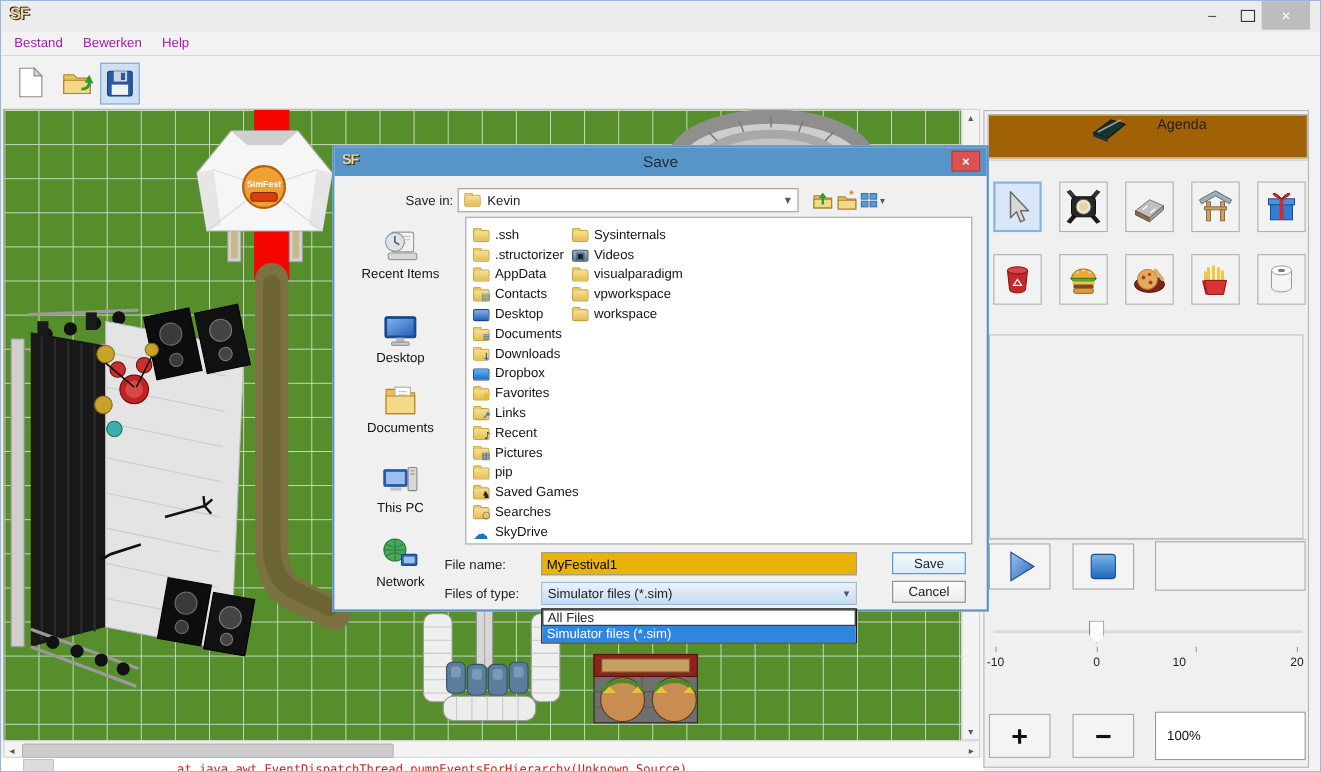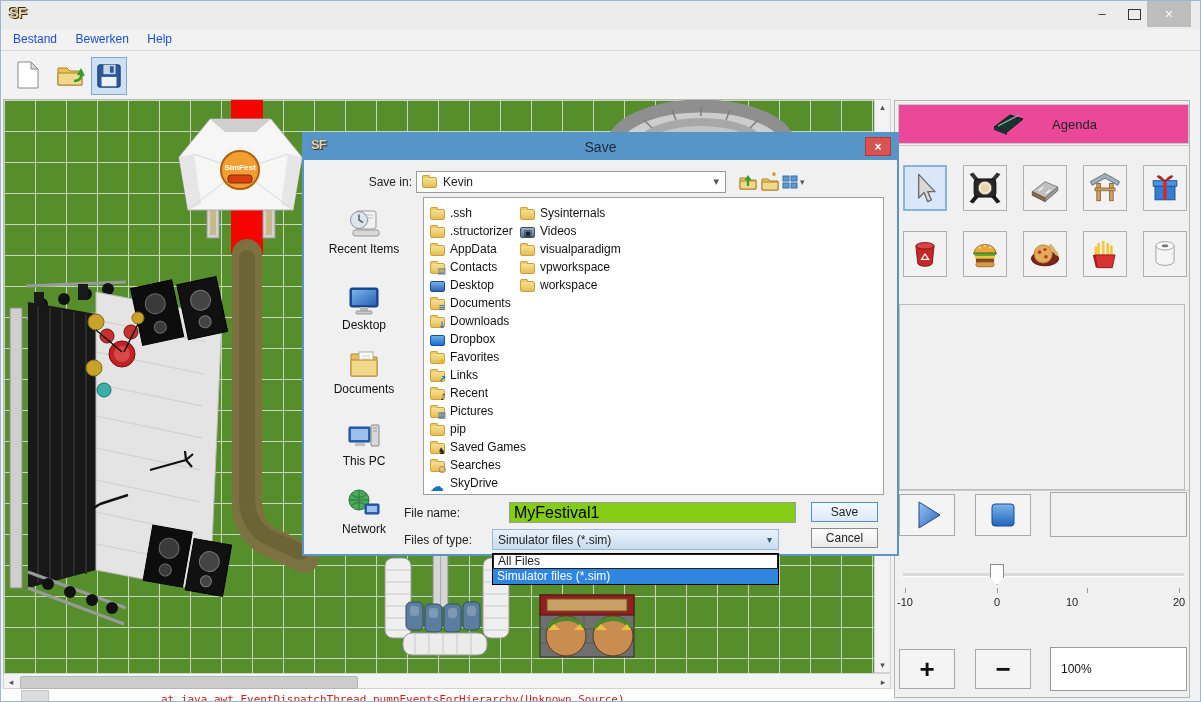--- a/index.html
+++ b/index.html
@@ -8,40 +8,40 @@
   #titlebar{position:absolute;left:0;top:0;width:1201px;height:28px;background:#ececec}
   #app-logo{position:absolute;left:8px;top:3px;width:22px;height:22px;font-weight:bold;font-size:15px;color:#e8d6ae;text-shadow:0 0 1px #3a2a10,1px 1px 0 #3a2a10,-1px -1px 0 #3a2a10;letter-spacing:-1px}
   #app-title{position:absolute;left:0;right:0;top:6px;text-align:center;font-size:15px;color:#222}
   .winbtn{position:absolute;top:0;height:26px;text-align:center;color:#333;font-size:13px;line-height:26px;cursor:default}
   #btn-min{left:1086px;width:30px}
   #btn-max{left:1118px;width:30px}
   #btn-max span{display:inline-block;width:11px;height:9px;border:1px solid #333;vertical-align:middle}
   #btn-close{left:1146px;width:44px;background:#bdbdbd;color:#fff;font-size:14px}
   
   #menubar{position:absolute;left:0;top:28px;width:1201px;height:21px;background:#f2f2f2;border-bottom:1px solid #d8d8d8}
-  .menu-item{display:inline-block;margin-left:10px;font-size:12px;color:#1d4ed8;padding:3px 2px}
+  .menu-item{display:inline-block;margin-left:10px;font-size:12px;color:#a21caf;padding:3px 2px}
   
   #toolbar{position:absolute;left:0;top:50px;width:1201px;height:47px;background:#f2f2f2}
   .tbtn{position:absolute;top:6px;width:34px;height:36px;display:flex;align-items:center;justify-content:center}
   .tbtn.sel{background:#cfe0f2;border:1px solid #7aa8d8}
   
   #game{position:absolute;left:2px;top:98px;width:871px;height:574px;background-color:#568e2b;
     background-image:linear-gradient(#c9d8bd 1px,transparent 1px),linear-gradient(90deg,#c9d8bd 1px,transparent 1px);
     background-size:31px 31px;overflow:hidden;border-top:1px solid #b8b8b8;border-left:1px solid #b8b8b8;box-sizing:border-box}
   
   .sbar{position:absolute;background:#f3f3f3;border:1px solid #d2d2d2;box-sizing:border-box}
   .sarrow{position:absolute;color:#555;font-size:9px;text-align:center}
   #hthumb{position:absolute;left:16px;top:2px;width:336px;height:11px;background:#cdcdcd;border:1px solid #b4b4b4;border-radius:2px}
   
   #console{position:absolute;left:0;top:688px;width:893px;height:14px;background:#fff;overflow:hidden}
   #console .gbox{position:absolute;left:20px;top:1px;width:26px;height:12px;background:#dcdcdc;border:1px solid #c6c6c6}
   #console .line{position:absolute;left:160px;top:4px;font-family:"DejaVu Sans Mono",monospace;font-size:11px;color:#d22014;white-space:nowrap}
   
   #panel{position:absolute;left:893px;top:99px;width:296px;height:598px;background:#f0f0f0;border:1px solid #b5b5b5;box-sizing:border-box}
-  #agenda{position:absolute;left:3px;top:3px;width:289px;height:38px;background:#ec4899;border:1px solid #c8c8c8;display:flex;align-items:center;justify-content:center;font-size:13px;color:#222;gap:26px}
+  #agenda{position:absolute;left:3px;top:3px;width:289px;height:38px;background:#a16207;border:1px solid #c8c8c8;display:flex;justify-content:center;font-size:13px;color:#222;gap:26px}
   .pline{position:absolute;left:0;width:100%;border-top:1px solid #c9c9c9}
   .tool{position:absolute;width:44px;height:46px;background:#f2f2f2;border:1px solid #b0b0b0;display:flex;align-items:center;justify-content:center;box-sizing:border-box}
   .tool.sel{background:#d9e7f8;border:2px solid #86b3e2}
   #optbox{position:absolute;left:4px;top:203px;width:286px;height:186px;border:1px solid #bdbdbd;background:#f0f0f0;box-sizing:border-box}
   .pbtn{position:absolute;background:#f4f4f4;border:1px solid #a8a8a8;display:flex;align-items:center;justify-content:center;box-sizing:border-box}
   #extrabox{position:absolute;left:155px;top:391px;width:137px;height:45px;border:1px solid #a8a8a8;background:#f2f2f2;box-sizing:border-box}
   #slider-track{position:absolute;left:8px;top:472px;width:281px;height:3px;background:#dadada;border-bottom:1px solid #fff}
   #slider-thumb{position:absolute;left:95px;top:463px;width:14px;height:21px;background:#fdfdfd;border:1px solid #8a8a8a;clip-path:polygon(0 0,100% 0,100% 62%,50% 100%,0 62%);box-sizing:border-box}
   .tick{position:absolute;top:487px;width:1px;height:5px;background:#9a9a9a}
   .slbl{position:absolute;top:495px;width:30px;text-align:center;font-size:11px;color:#222}
@@ -77,21 +77,21 @@
   .ficon[data-icon="videos"]{background:linear-gradient(#9ab0c8,#5a7890);border-color:#3a5068}
   .ficon[data-icon="videos"]::before{display:none}
   .ficon[data-icon="videos"]::after{content:"▣";color:#16202a;right:2px;bottom:-1px}
   .ficon[data-icon="dropbox"]{background:linear-gradient(#6ab0e8,#1b6fd0);border-color:#15509a}
   .ficon[data-icon="dropbox"]::before{display:none}
   .ficon[data-icon="skydrive"]{background:none;border-color:transparent}
   .ficon[data-icon="skydrive"]::before{display:none}
   .ficon[data-icon="skydrive"]::after{content:"☁";color:#1b75bb;font-size:14px;right:0;bottom:-2px}
   .place{position:absolute;left:10px;width:100px;text-align:center}
   .place .plabel{font-size:12px;color:#111;margin-top:2px}
-  #fn-input{position:absolute;left:205px;top:368px;width:287px;height:21px;border:1px solid #9a9a9a;box-sizing:border-box;font-size:16px;font-family:"Liberation Sans",sans-serif;padding:0 4px;background:#84cc16}
+  #fn-input{position:absolute;left:188px;top:368px;width:287px;height:21px;border:1px solid #9a9a9a;box-sizing:border-box;font-size:12px;font-family:"Liberation Sans",sans-serif;padding:0 4px;background:#eab308}
   #combo-type{position:absolute;left:188px;top:395px;width:287px;height:21px;background:linear-gradient(#e9f2fb,#c8dcf0);border:1px solid #98b8d8;box-sizing:border-box;display:flex;align-items:center;padding-left:5px;font-size:12px}
   .dbtn{position:absolute;left:507px;width:67px;height:20px;font-size:12px;display:flex;align-items:center;justify-content:center;box-sizing:border-box}
   #btn-save{top:368px;background:linear-gradient(#f3f9fe,#dcebfa);border:1px solid #4a90d2}
   #btn-cancel{top:394px;background:linear-gradient(#fdfdfd,#ebebeb);border:1px solid #8a8a8a}
   #type-popup{position:absolute;left:188px;top:419px;width:287px;background:#fff;border:1px solid #000;box-sizing:border-box;z-index:40}
   .popitem{height:15px;line-height:15px;font-size:12px;padding-left:4px;white-space:nowrap}
   .popitem.focus{border:1px solid #222;box-sizing:border-box;height:15px;line-height:13px}
   .popitem.sel{background:#2f86e0;color:#fff}
   svg{display:block}
 </style>

